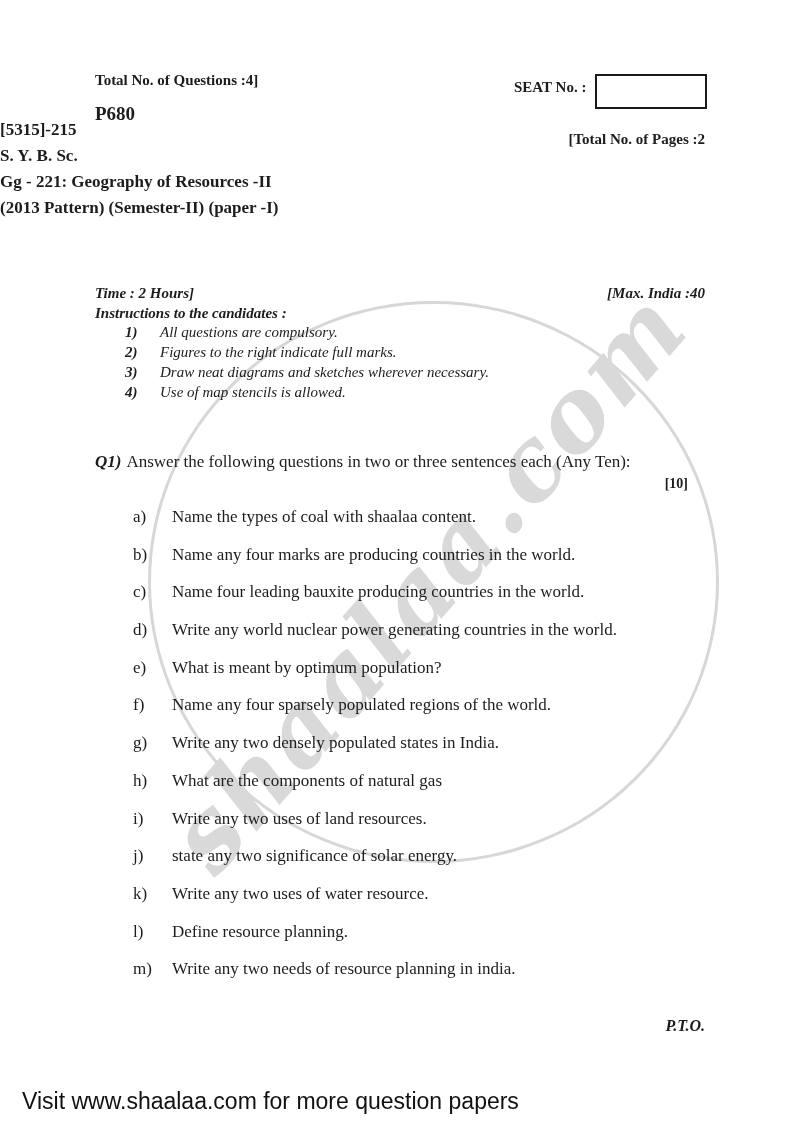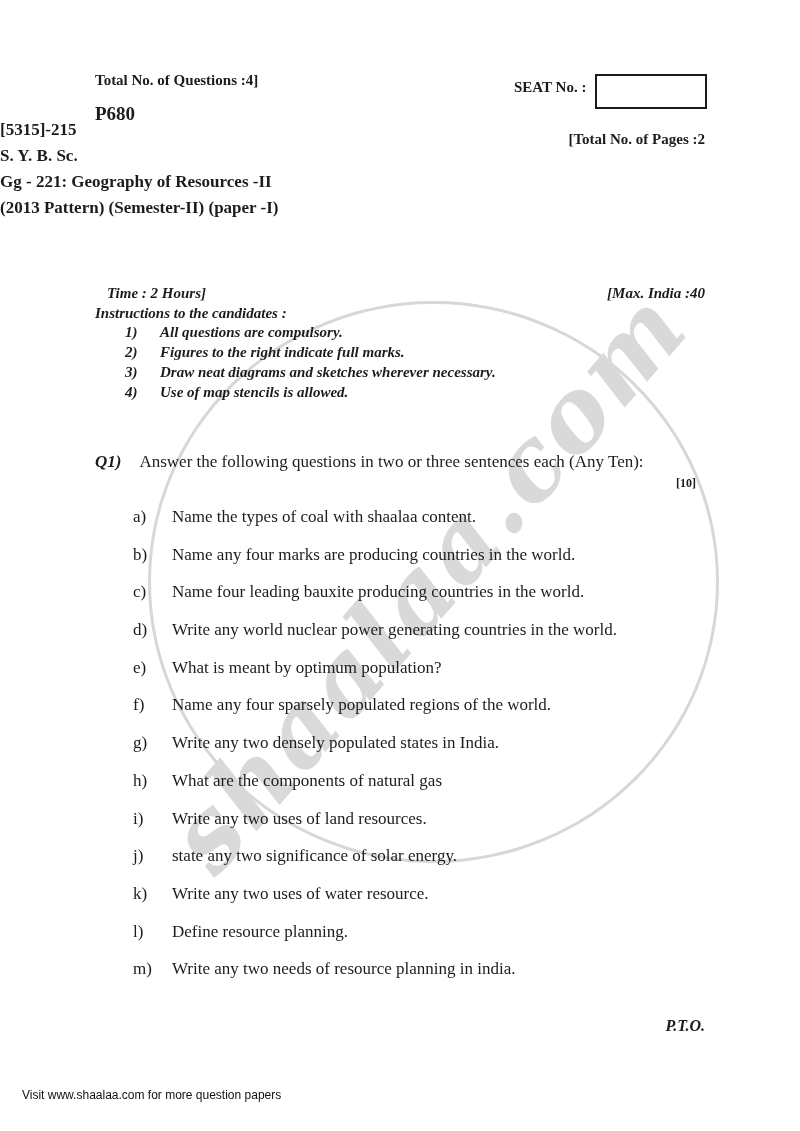--- a/index.html
+++ b/index.html
@@ -24,35 +24,35 @@
   .b{font-weight:bold;}
   .bi{font-weight:bold;font-style:italic;}
   .hdr-left{left:95px;top:72px;font-size:15px;}
   .seat-label{left:514px;top:79px;font-size:15px;}
   .seat-box{left:595px;top:74px;width:108px;height:31px;border:2px solid #1a1a1a;background:#fff;}
   .paper-code{left:95px;top:103px;font-size:19px;}
   .total-pages{right:95px;top:107px;font-size:15px;margin-top:24px;}
   .title-block{left:0;top:117px;width:800px;text-align:left;}
   .title-block div{line-height:26px;font-weight:bold;font-size:17px;}
   .title-block .big{font-size:19px;}
-  .time{left:95px;top:285px;font-size:15px;margin-left:12px;}
+  .time{left:95px;top:285px;font-size:15px;}
   .marks{right:95px;top:285px;font-size:15px;}
   .instr-head{left:95px;top:305px;font-size:15px;}
   .instr-list{left:125px;top:325px;display:flex;flex-direction:column;gap:5px;}
   .instr-row{display:flex;font-size:15px;line-height:15px;}
   .instr-row .num{width:35px;font-weight:bold;font-style:italic;}
-  .instr-row .txt{font-weight:bold;font-style:italic;text-align:right;}
+  .instr-row .txt{font-weight:normal;font-style:italic;text-align:right;}
   .q1-line{left:95px;top:452px;font-size:17px;}
-  .q1-line .qlabel{font-weight:bold;font-style:italic;margin-right:18px;}
-  .q1-marks{right:104px;top:476px;font-size:12px;}
+  .q1-line .qlabel{font-weight:bold;font-style:italic;margin-right:5px;}
+  .q1-marks{right:112px;top:476px;font-size:14px;}
   .subq-list{left:133px;top:505px;display:flex;flex-direction:column;gap:14.7px;}
   .subq-row{display:flex;font-size:17px;line-height:23px;height:23px;}
   .subq-row .letter{width:39px;}
   .pto{right:95px;top:1017px;font-size:16px;}
-  .footer{left:22px;top:1088px;font-size:12px;font-family:"Liberation Sans", sans-serif;color:#111;}
+  .footer{left:22px;top:1088px;font-size:23px;font-family:"Liberation Sans", sans-serif;color:#111;}
 </style>
 </head>
 <body>
 
 <div class="wm-circle"></div>
 <div class="wm-text">shaalaa.com</div>
 
 <div class="layer">
 
   <div class="abs hdr-left b">Total No. of Questions :4]</div>

